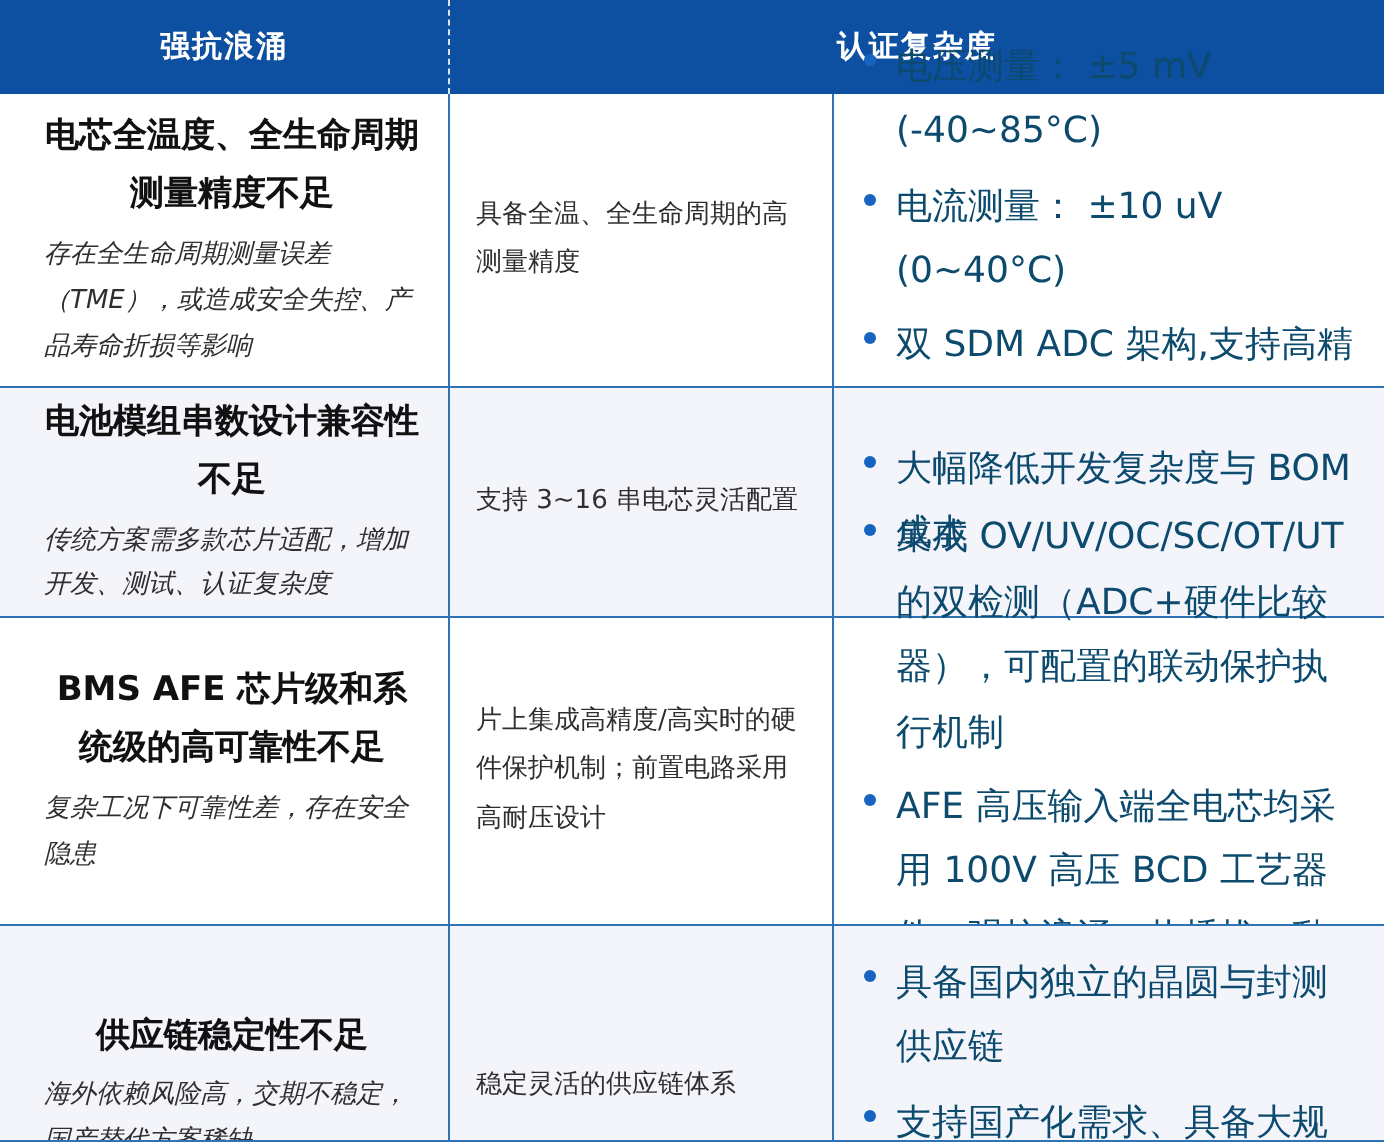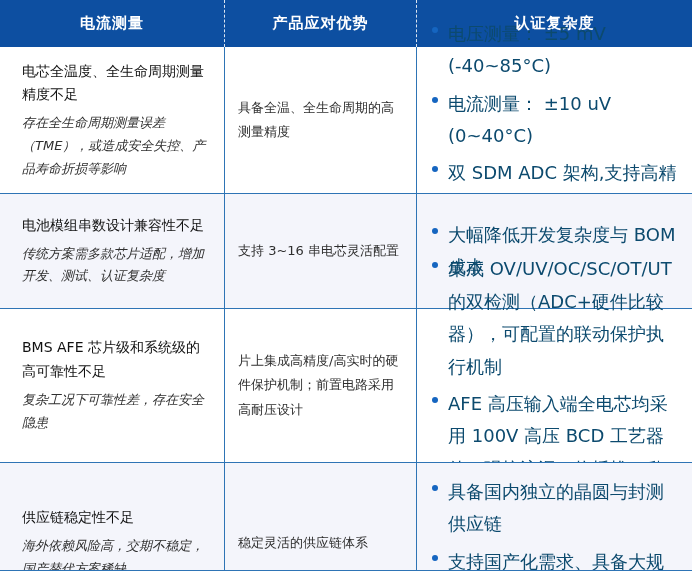--- a/index.html
+++ b/index.html
@@ -41,23 +41,23 @@
     width:225px; padding:8px 14px 8px 22px;
     border-right:1px solid var(--grid-line,#2E74B5);
   }
   .cell.c2 {
     width:192px; padding:8px 12px 8px 13px;
     border-right:1px solid var(--grid-line,#2E74B5);
   }
   .cell.c3 { flex:1; padding:8px 12px 8px 13px; }
 
   .pain-title {
-    font-size:14px; font-weight:normal;
+    font-size:17px; font-weight:bold;
     color:var(--title-text,#111111);
-    line-height:1.7; margin-bottom:5px;
+    line-height:1.7; margin-bottom:5px;text-align:center;
   }
   .pain-desc {
     font-size:13px; color:var(--body-text,#2F2F2F);
     line-height:1.75;
     font-style:italic;
   }
   .adv-text {
     font-size:13px; color:var(--body-text,#2F2F2F);
     line-height:1.85;
   }
@@ -72,22 +72,21 @@
   .sol-text {
     font-size:18px; color:#0c4a6e; line-height:1.8;
   }
 </style>
 </head>
 <body>
 
 <div class="table-wrap">
 
   <div class="header-row">
-    <div class="hcell c1">电流测量</div>
-    <div class="hcell c2">产品应对优势</div>
+    <div class="hcell c1">强抗浪涌</div>
     <div class="hcell c3">认证复杂度</div>
   </div>
 
   <div class="body-rows">
 
     <div class="brow r1">
       <div class="cell c1">
         <div class="pain-title">电芯全温度、全生命周期测量精度不足</div>
         <div class="pain-desc">存在全生命周期测量误差（TME），或造成安全失控、产品寿命折损等影响</div>
       </div>

